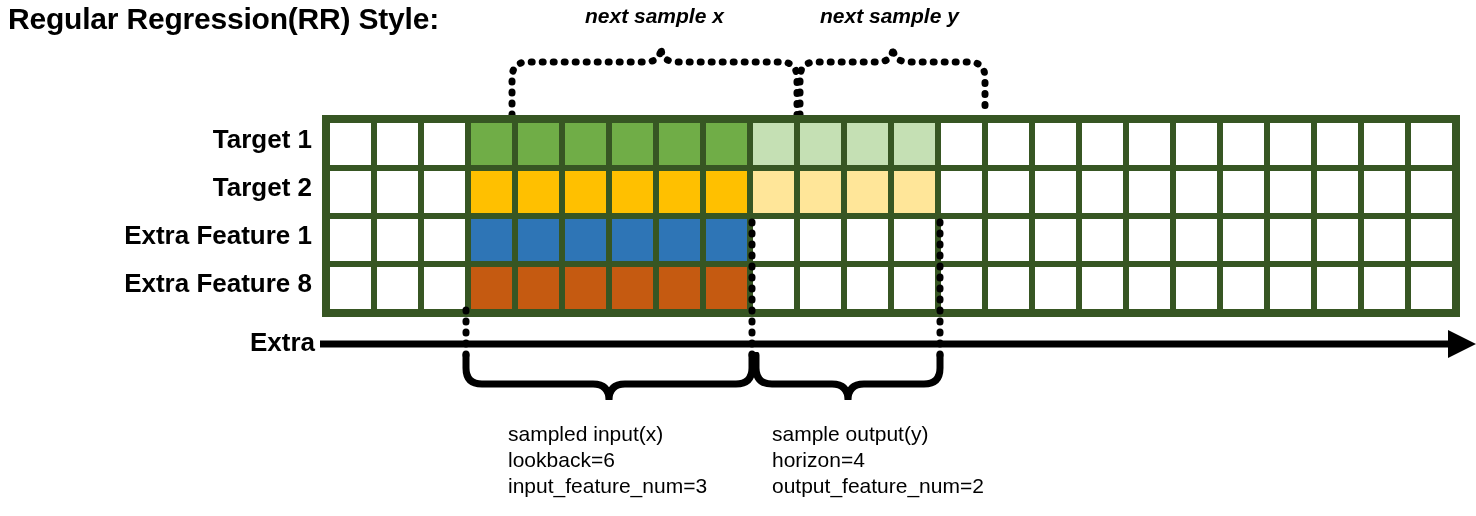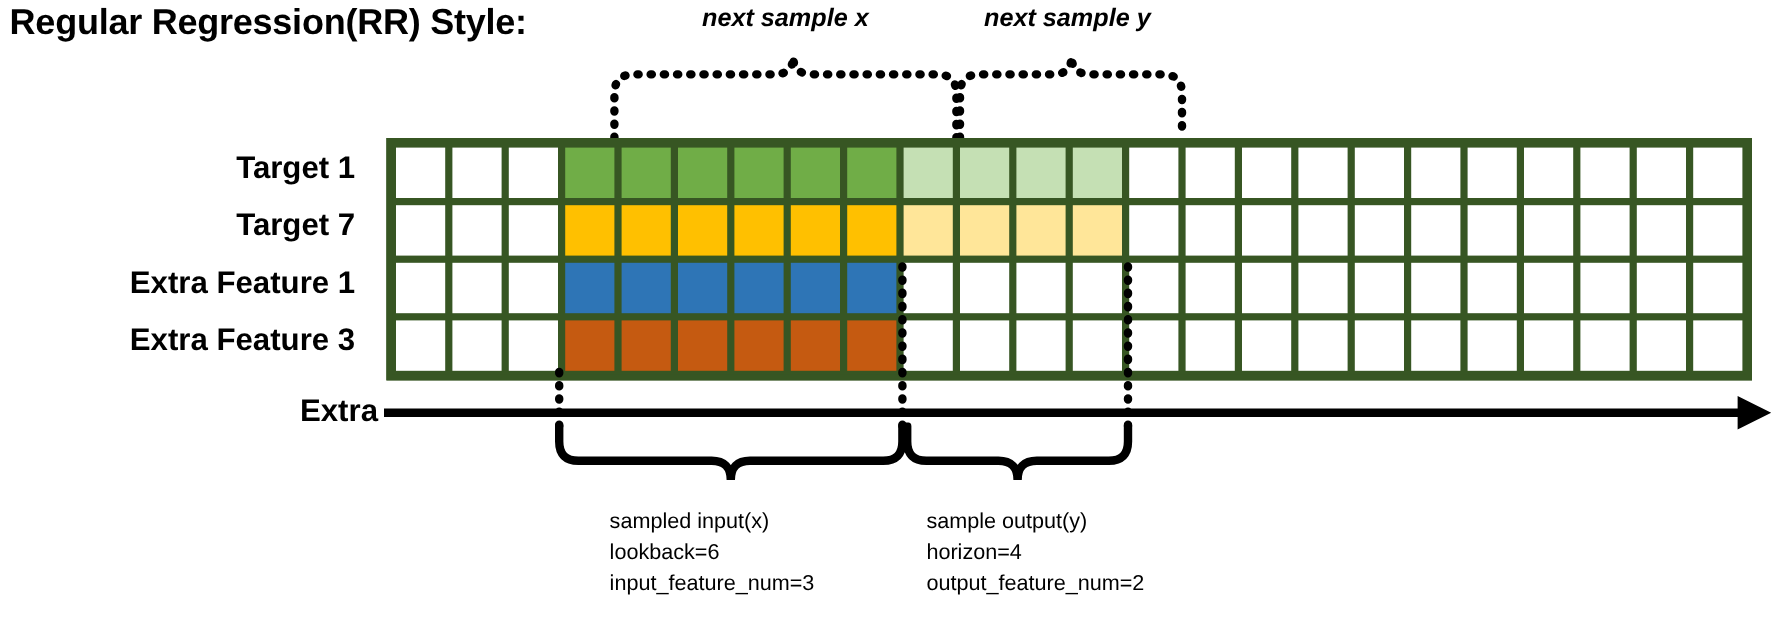--- a/index.html
+++ b/index.html
@@ -44,21 +44,21 @@
   #top-braces {
     position: absolute;
     left: 0;
     top: 0;
     width: 1476px;
     height: 120px;
     pointer-events: none;
   }
   #rowlabels {
     position: absolute;
-    left: 0px;
+    left: 16px;
     top: 115px;
     width: 308px;
     height: 192px;
   }
   .row-label-cell {
     height: 48px;
     display: flex;
     align-items: center;
     justify-content: flex-end;
     padding-right: 12px;
@@ -133,21 +133,21 @@
     left: 0;
     top: 352px;
     width: 1476px;
     height: 70px;
     pointer-events: none;
   }
 
   
   .caption {
     position: absolute;
-    font-size: 18px;
+    font-size: 21px;
     font-weight: normal;
     color: #000000;
     line-height: 26px;
     white-space: nowrap;
   }
   #caption-input  { left: 508px; top: 421px; }
   #caption-output { left: 772px; top: 421px; }
 </style>
 </head>
 <body>
@@ -161,23 +161,23 @@
 
   <svg id="top-braces" viewBox="0 0 1476 120">
 
     <path d="M 512,115 L 512,78 Q 512,62 528,62 L 645,62 Q 661,62 661,47 Q 661,62 677,62 L 781,62 Q 797,62 797,78 L 797,115" fill="none" stroke="#000000" stroke-width="7" stroke-linecap="round" stroke-dasharray="1 10"></path>
 
     <path d="M 800,115 L 800,78 Q 800,62 816,62 L 877,62 Q 893,62 893,47 Q 893,62 909,62 L 969,62 Q 985,62 985,78 L 985,115" fill="none" stroke="#000000" stroke-width="7" stroke-linecap="round" stroke-dasharray="1 10"></path>
   </svg>
 
   <div id="rowlabels">
     <div class="row-label-cell">Target 1</div>
-    <div class="row-label-cell">Target 7</div>
+    <div class="row-label-cell">Target 2</div>
     <div class="row-label-cell">Extra Feature 1</div>
-    <div class="row-label-cell">Extra Feature 3</div>
+    <div class="row-label-cell">Extra Feature 8</div>
   </div>
 
   <div id="grid">
       <div class="grid-row">
         <div class="cell c-white"></div>
         <div class="cell c-white"></div>
         <div class="cell c-white"></div>
         <div class="cell c-green"></div>
         <div class="cell c-green"></div>
         <div class="cell c-green"></div>

